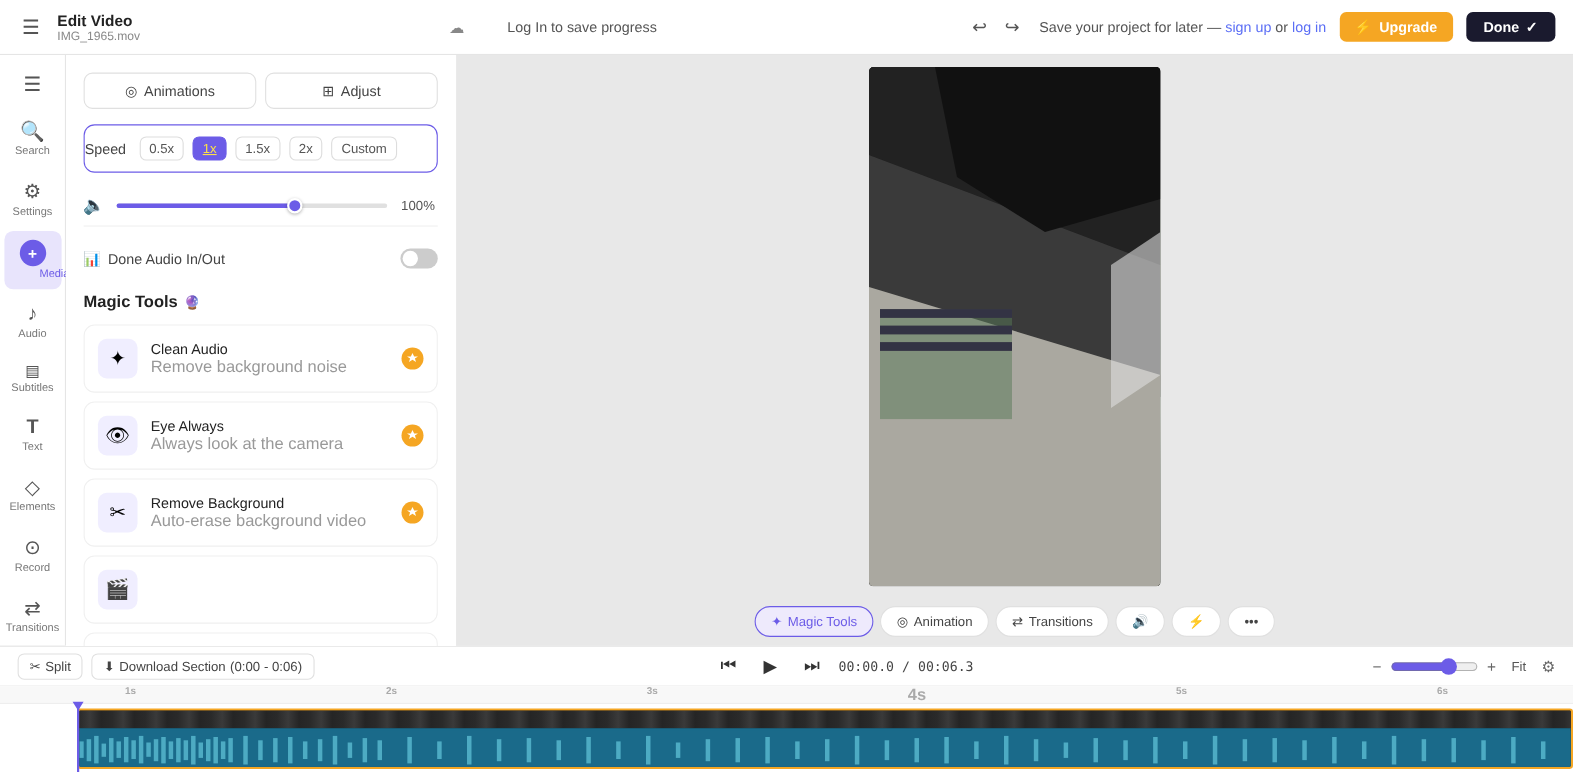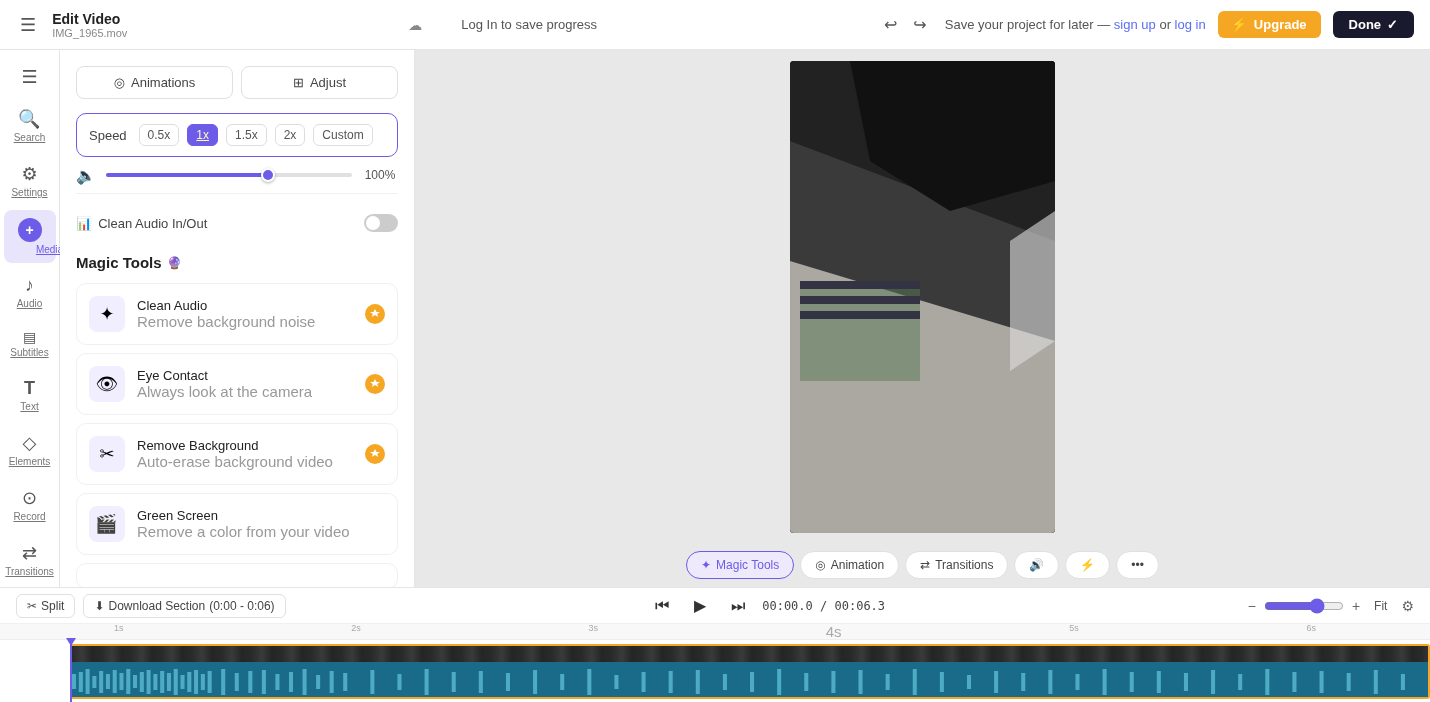--- a/index.html
+++ b/index.html
@@ -23,36 +23,36 @@
 
     
     .main { display: flex; flex: 1; overflow: hidden; }
 
     
     .icon-bar { width: 60px; background: #fff; border-right: 1px solid #e5e5e5; display: flex; flex-direction: column; align-items: center; padding: 8px 0; gap: 4px; flex-shrink: 0; }
     .icon-bar-item { display: flex; flex-direction: column; align-items: center; gap: 2px; padding: 8px 4px; border-radius: 8px; cursor: pointer; width: 52px; }
     .icon-bar-item.active { background: #e8e4fc; }
     .icon-bar-item .icon { font-size: 18px; color: #555; }
     .icon-bar-item.active .icon { color: #6c5ce7; }
-    .icon-bar-item .label { font-size: 10px; color: #777; text-align: center; text-decoration: underline; }
+    .icon-bar-item .label { font-size: 10px; color: #777; text-align: center; }
     .icon-bar-item.active .label { color: #6c5ce7; margin-left: 40px; }
 
     
     .panel { width: 355px; background: #fff; border-right: 1px solid #e5e5e5; overflow-y: auto; flex-shrink: 0; padding: 16px; }
 
     
     .tab-row { display: flex; gap: 8px; margin-bottom: 14px; }
     .tab-btn { display: flex; align-items: center; gap: 6px; padding: 8px 16px; border-radius: 8px; border: 1.5px solid #e0e0e0; background: #fff; cursor: pointer; font-size: 13px; font-weight: 500; color: #444; flex: 1; justify-content: center; }
 
     
-    .speed-box { border: 1.5px solid #6c5ce7; border-radius: 10px; padding: 10px 12px; }
+    .speed-box { border: 1.5px solid #6c5ce7; border-radius: 10px; padding: 10px 0; margin-bottom: 12px; }
     .speed-row { display: flex; align-items: center; gap: 8px; flex-wrap: wrap; }
     .speed-label { font-size: 13px; font-weight: 500; color: #444; margin-right: 4px; }
     .speed-btn { padding: 3px 8px; border-radius: 6px; border: 1px solid #ddd; background: #fff; font-size: 12px; color: #555; cursor: pointer; }
-    .speed-btn.active { background: #6c5ce7; color: #fef9c3; border-color: #6c5ce7; text-decoration: underline; }
+    .speed-btn.active { background: #6c5ce7; color: #fde047; border-color: #6c5ce7; text-decoration: underline; }
 
     
     .volume-row { display: flex; align-items: center; gap: 10px; padding: 8px 0; border-bottom: 1px solid #f0f0f0; margin-bottom: 12px; }
     .vol-icon { font-size: 16px; color: #888; }
     .vol-pct { font-size: 12px; color: #555; min-width: 36px; text-align: center; }
 
     
     .fade-row { display: flex; align-items: center; justify-content: space-between; padding: 8px 0; margin-bottom: 14px; }
     .fade-label { display: flex; align-items: center; gap: 6px; font-size: 13px; color: #444; }
     .toggle { width: 34px; height: 18px; background: #ccc; border-radius: 9px; position: relative; cursor: pointer; }
@@ -198,21 +198,21 @@
           <div style="width:66%;height:4px;background:#6c5ce7;border-radius:2px;position:absolute;top:0;left:0;"></div>
           <div style="width:14px;height:14px;background:#6c5ce7;border-radius:50%;position:absolute;top:-5px;left:calc(66% - 7px);border:2px solid #fff;box-shadow:0 1px 3px rgba(0,0,0,.3);cursor:pointer;"></div>
         </div>
       </div>
       <span class="vol-pct">100%</span>
     </div>
 
     <div class="fade-row">
       <div class="fade-label">
         <span>📊</span>
-        <span>Clean Audio In/Out</span>
+        <span>Done Audio In/Out</span>
       </div>
       <div class="toggle">
         <div class="toggle-thumb"></div>
       </div>
     </div>
 
     <div class="magic-tools-title">
       <span>Magic Tools</span>
       <span class="magic-badge">🔮</span>
     </div>
@@ -226,21 +226,21 @@
       <div class="magic-item-badge">
         <svg viewBox="0 0 10 10">
             <path d="M5 0l1.5 3h3.5l-2.8 2 1 3-3.2-2-3.2 2 1-3L0 3h3.5z"></path>
           </svg>
       </div>
     </div>
 
     <div class="magic-item">
       <div class="magic-item-icon" style="background:#f0eeff;">👁</div>
       <div class="magic-item-text">
-        <div class="name">Eye Contact</div>
+        <div class="name">Eye Always</div>
         <div class="desc">Always look at the camera</div>
       </div>
       <div class="magic-item-badge">
         <svg viewBox="0 0 10 10">
             <path d="M5 0l1.5 3h3.5l-2.8 2 1 3-3.2-2-3.2 2 1-3L0 3h3.5z"></path>
           </svg>
       </div>
     </div>
 
     <div class="magic-item">
@@ -251,24 +251,20 @@
       </div>
       <div class="magic-item-badge">
         <svg viewBox="0 0 10 10">
             <path d="M5 0l1.5 3h3.5l-2.8 2 1 3-3.2-2-3.2 2 1-3L0 3h3.5z"></path>
           </svg>
       </div>
     </div>
 
     <div class="magic-item">
       <div class="magic-item-icon" style="background:#f0eeff;">🎬</div>
-      <div class="magic-item-text">
-        <div class="name">Green Screen</div>
-        <div class="desc">Remove a color from your video</div>
-      </div>
     </div>
 
     <div class="magic-item">
       
       
       
     </div>
   </div>
 
   <div style="flex:1;display:flex;flex-direction:column;background:#e8e8e8;position:relative;">
@@ -355,21 +351,21 @@
       <button class="zoom-btn">−</button>
       <input type="range" class="zoom-slider" min="0" max="100" value="70" style="width: 80px; accent-color: rgb(108, 92, 231);">
       <button class="zoom-btn">+</button>
       <button class="fit-btn">Fit</button>
       <button class="settings-btn">⚙</button>
     </div>
   </div>
 
   <div style="flex:1;position:relative;overflow:hidden;">
 
-    <div style="height:16px;background:#f8f8f8;border-bottom:1px solid #eee;display:flex;align-items:center;overflow:hidden;">
+    <div style="height:16px;background:#f8f8f8;border-bottom:1px solid #eee;display:flex;align-items:center;overflow:hidden;font-weight:bold;">
       <div style="display:flex;width:calc(100% - 0px);justify-content:space-around;">
         <span style="font-size:9px;color:#aaa;">1s</span>
         <span style="font-size:9px;color:#aaa;">2s</span>
         <span style="font-size:9px;color:#aaa;">3s</span>
         <span style="font-size:15px;color:#aaa;">4s</span>
         <span style="font-size:9px;color:#aaa;">5s</span>
         <span style="font-size:9px;color:#aaa;">6s</span>
       </div>
     </div>
 

